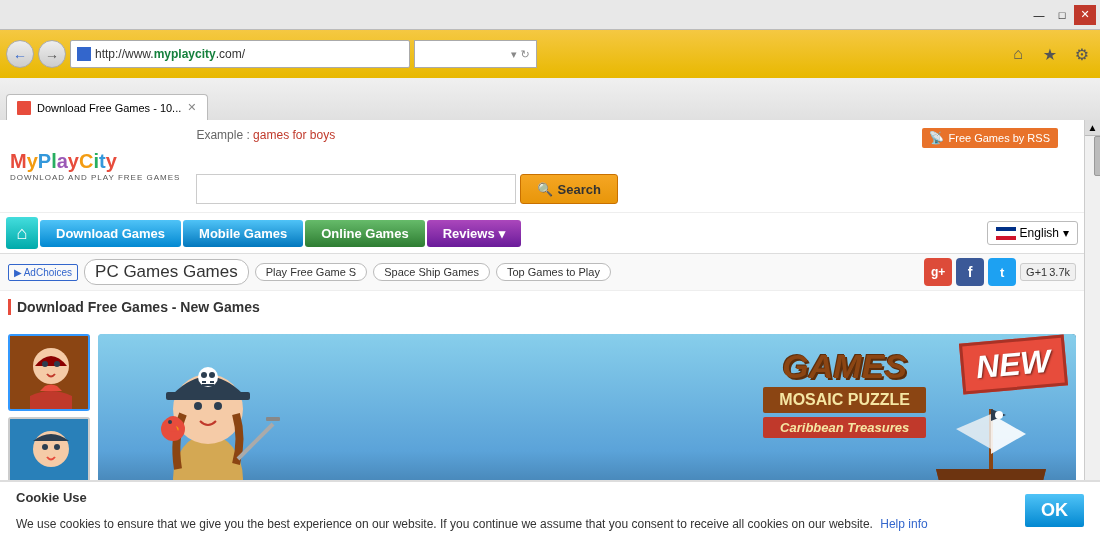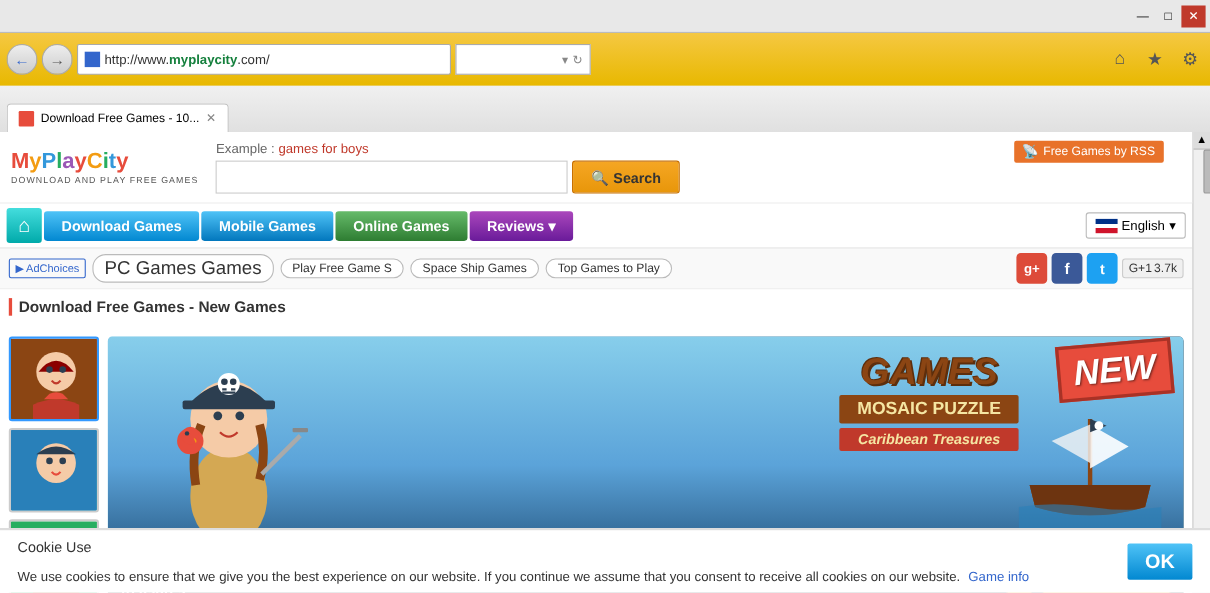--- a/index.html
+++ b/index.html
@@ -82,21 +82,21 @@
               <span style="color:#e74c3c;font-size:20px;font-weight:900;font-family:'Arial Black',Arial,sans-serif;">y</span>
               <span style="color:#f39c12;font-size:20px;font-weight:900;font-family:'Arial Black',Arial,sans-serif;">C</span>
               <span style="color:#27ae60;font-size:20px;font-weight:900;font-family:'Arial Black',Arial,sans-serif;">i</span>
               <span style="color:#3498db;font-size:20px;font-weight:900;font-family:'Arial Black',Arial,sans-serif;">t</span>
               <span style="color:#e74c3c;font-size:20px;font-weight:900;font-family:'Arial Black',Arial,sans-serif;">y</span>
             </div>
             <div style="font-size:8px;color:#555;letter-spacing:1px;text-transform:uppercase;margin-top:2px;">DOWNLOAD AND PLAY FREE GAMES</div>
           </div>
         </div>
 
-        <div style="flex:1;display:flex;flex-direction:column;align-items:flex-start;">
+        <div style="flex:1;display:flex;flex-direction:column;align-items:flex-start;gap:28px;">
           <div style="font-size:12px;color:#666;margin-bottom:4px;">
             <span>Example :</span>
             <a href="#" style="color:#c0392b;text-decoration:none;">games for boys</a>
           </div>
           <div style="display:flex;gap:4px;">
             <input style="width: 320px; height: 30px; border: 1px solid rgb(204, 204, 204); padding: 0px 8px; font-size: 13px;">
             <button style="background:linear-gradient(to bottom,#f5a623,#e8960a);border:1px solid #c87000;padding:0 16px;height:30px;cursor:pointer;border-radius:3px;font-size:13px;font-weight:bold;color:#333;display:flex;align-items:center;gap:4px;">
               <span style="font-size:13px;">🔍</span>
               <span>Search</span>
             </button>
@@ -272,20 +272,20 @@
       <div class="scrollbar-up">▲</div>
       <div class="scrollbar-track">
         <div class="scrollbar-thumb"></div>
       </div>
       <div class="scrollbar-down">▼</div>
     </div>
   </div>
 
   <div style="background:white;border-top:2px solid #ddd;padding:8px 16px;font-size:12px;color:#333;display:flex;align-items:center;gap:8px;position:absolute;bottom:0;left:0;right:0;z-index:100;">
     <div style="flex:1;">
-      <span style="font-weight:normal;font-size:13px;display:block;margin-bottom:12px;">Cookie Use</span>
+      <span style="font-weight:bold;font-size:13px;display:block;margin-bottom:12px;">Cookie Use</span>
       <span>We use cookies to ensure that we give you the best experience on our website. If you continue we assume that you consent to receive all cookies on our website.</span>
-      <a href="#" style="color:#3366cc;text-decoration:none;margin-left:4px;">Game info</a>
+      <a href="#" style="color:#3366cc;text-decoration:none;margin-left:4px;">Help info</a>
     </div>
     <button style="background:linear-gradient(to bottom,#4fc3f7,#0288d1);color:white;border:none;padding:6px 16px;font-size:18px;font-weight:bold;cursor:pointer;border-radius:2px;text-align:center;">OK</button>
   </div>
 
 </div>
 
 </body></html>

